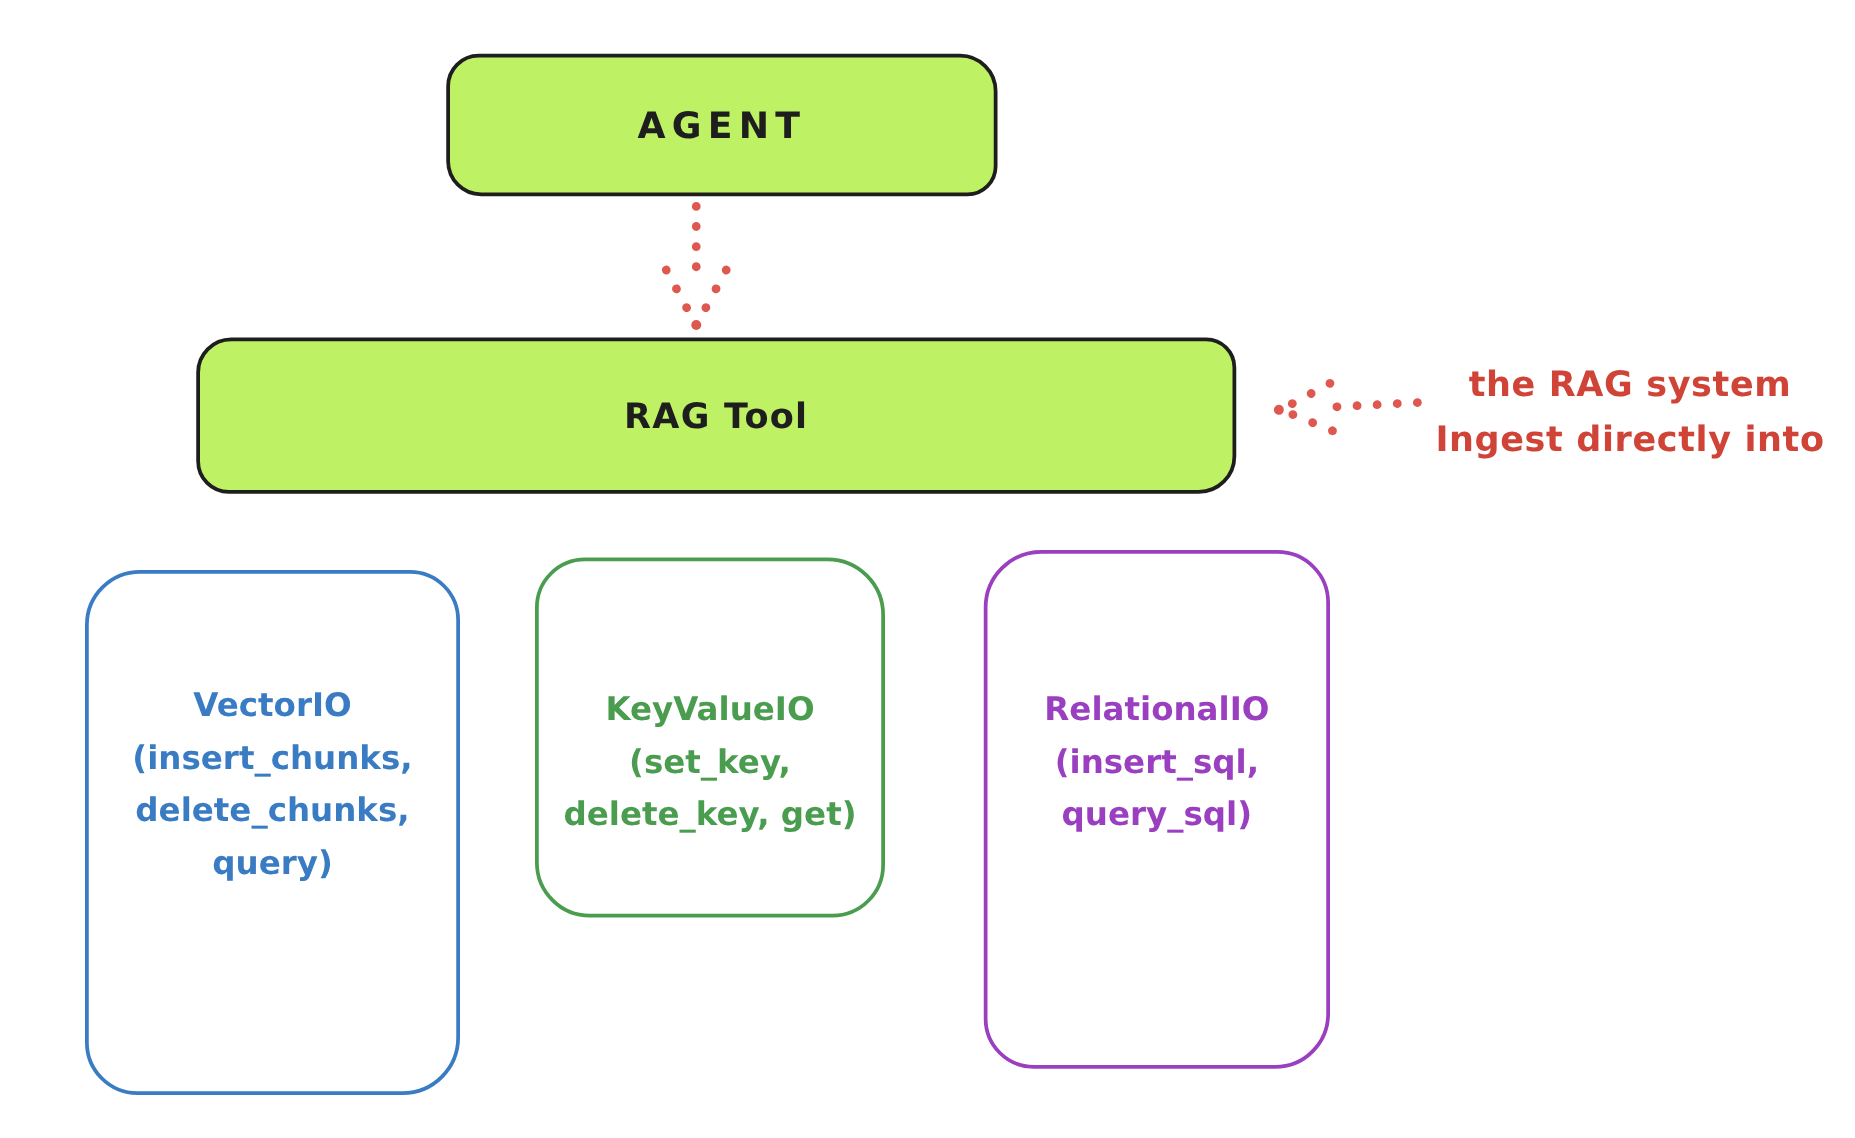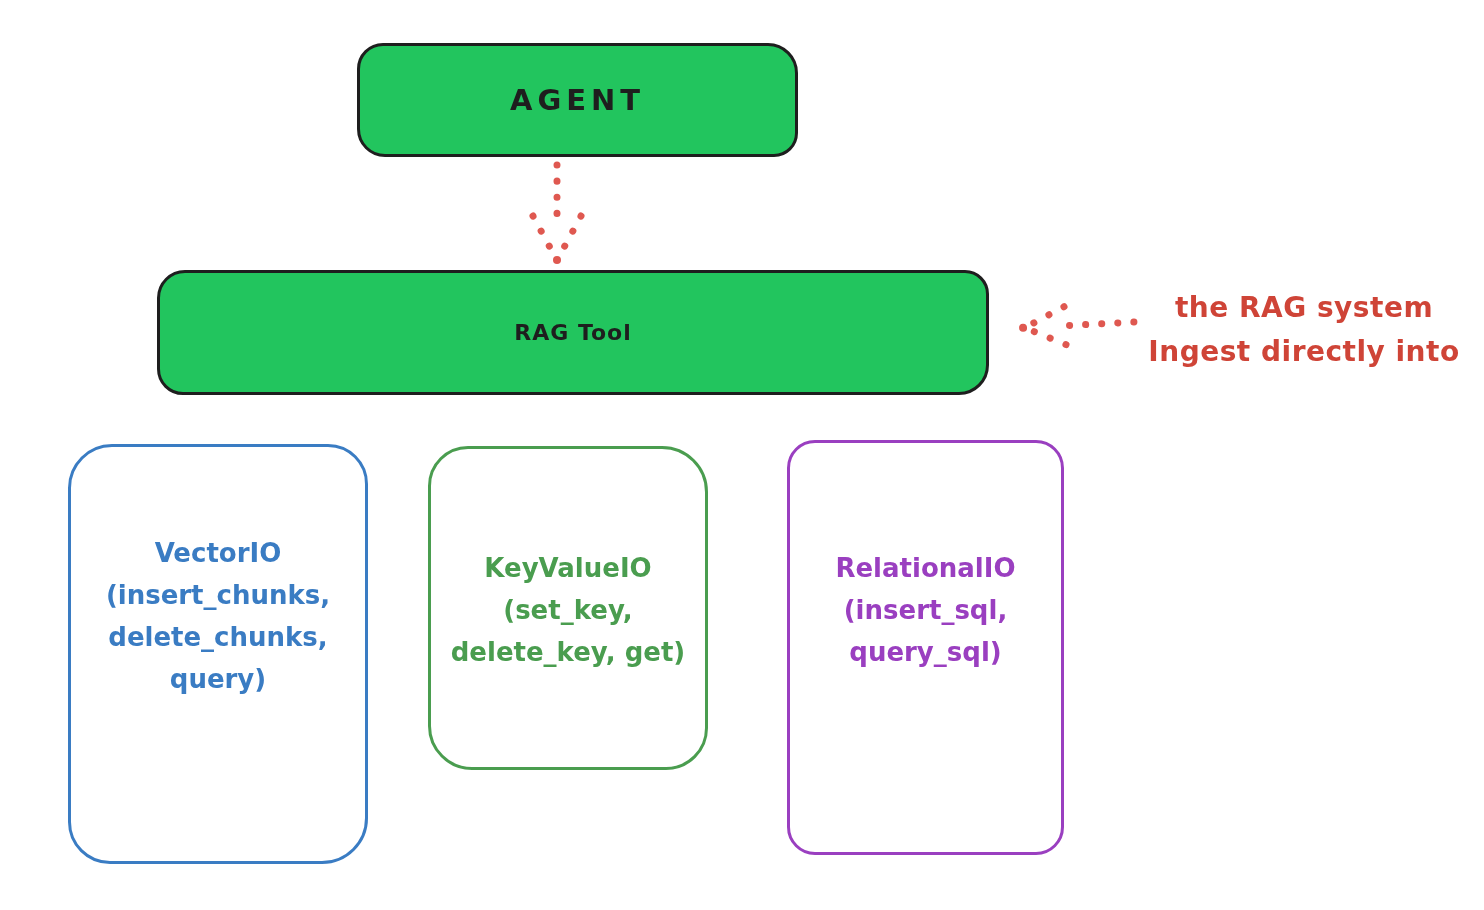--- a/index.html
+++ b/index.html
@@ -12,21 +12,21 @@
     width: 1484px;
     height: 910px;
     background: #ffffff;
     font-family: "DejaVu Sans", sans-serif;
     overflow: hidden;
   }
   
   .node-box {
     position: absolute;
     border: 3.5px solid #1e1e1e;
-    background: #22c55e;
+    background: #bef264;
     display: flex;
     align-items: center;
     justify-content: center;
     box-sizing: border-box;
     color: #1e1e1e;
   }
   .agent-box {
     left: 357px; top: 43px;
     width: 441px; height: 114px;
     border-radius: 26px 30px 24px 28px;
@@ -35,21 +35,21 @@
     font-size: 29px;
     font-weight: 700;
     letter-spacing: 5px;
   }
   .rag-box {
     left: 157px; top: 270px;
     width: 832px; height: 125px;
     border-radius: 28px 24px 30px 26px;
   }
   .rag-box .label {
-    font-size: 22px;
+    font-size: 28px;
     font-weight: 600;
     letter-spacing: 1px;
   }
   
   .arrow-down-wrap {
     position: absolute;
     left: 522px; top: 159px;
     width: 70px; height: 108px;
   }
   .arrow-left-wrap {
@@ -86,28 +86,28 @@
     white-space: pre-line;
     font-size: 26px;
     line-height: 42px;
   }
   .backend-box .index-label {
     font-size: 26px;
     line-height: 42px;
     margin-top: 31px;
   }
   .backend-vector {
-    left: 68px; top: 444px;
+    left: 68px; top: 456px;
     width: 300px; height: 420px;
     border-radius: 44px 40px 46px 42px;
     padding-top: 85px;
   }
   .backend-keyvalue {
     left: 428px; top: 446px;
-    width: 280px; height: 324px;
+    width: 280px; height: 288px;
     border-radius: 40px 46px 42px 44px;
     padding-top: 98px;
   }
   .backend-relational {
     left: 787px; top: 440px;
     width: 277px; height: 415px;
     border-radius: 46px 42px 44px 40px;
     padding-top: 104px;
   }
 </style>
@@ -157,19 +157,19 @@
 delete_chunks,
 query)</div>
   </div>
 
   <div class="backend-box backend-keyvalue" style="color: rgb(74, 157, 79);">
     <div class="fn-lines">KeyValueIO
 (set_key,
 delete_key, get)</div>
   </div>
 
-  <div class="backend-box backend-relational" style="color: rgb(154, 63, 192); border-radius: 28px;">
+  <div class="backend-box backend-relational" style="color: rgb(154, 63, 192);">
     <div class="fn-lines">RelationalIO
 (insert_sql,
 query_sql)</div>
   </div>
 
 </div>
 
 </body></html>

